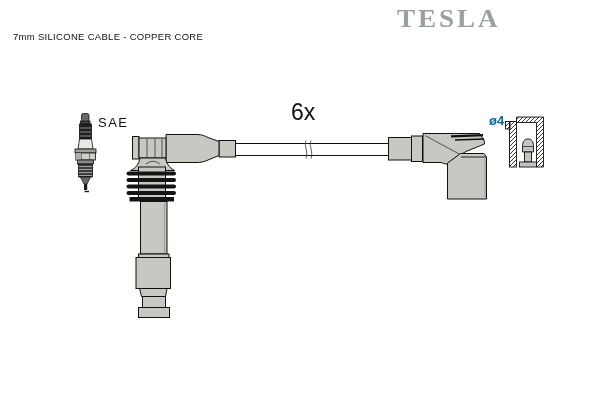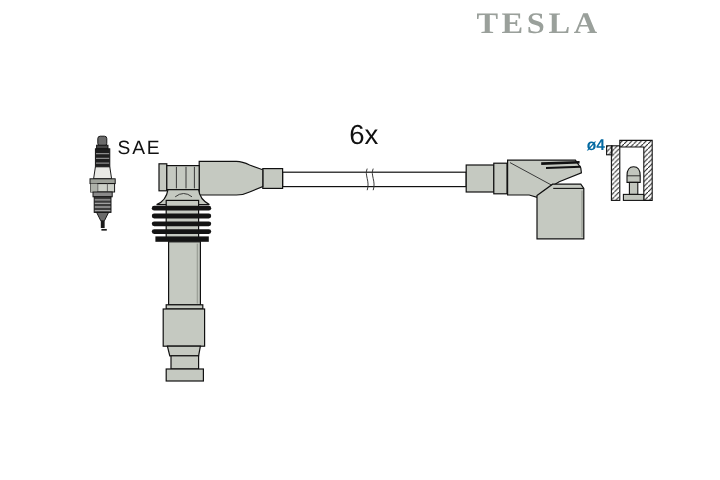--- a/index.html
+++ b/index.html
@@ -4,21 +4,21 @@
 <style>
   html,body{margin:0;padding:0;background:#fff;}
   #stage{position:relative;width:600px;height:400px;background:#ffffff;overflow:hidden;
          font-family:"Liberation Sans",sans-serif;color:#111;}
   .abs{position:absolute;line-height:1;white-space:nowrap;}
   .part-number{left:13px;top:9px;font-size:22px;font-weight:bold;letter-spacing:0.5px;color:#111;}
   .subtitle{left:13px;top:32px;font-size:9.5px;letter-spacing:0.3px;color:#111;}
   .brand{left:397px;top:7px;font-family:"Liberation Serif",serif;font-weight:bold;
          font-size:27px;letter-spacing:3px;color:#9aa09b;transform:scaleY(0.92);transform-origin:top left;}
   .qty-label{left:291px;top:101px;font-size:23px;color:#111;}
-  .sae-label{left:98px;top:116px;font-size:16px;letter-spacing:1.5px;color:#111;}
+  .sae-label{left:98px;top:116px;font-size:13px;letter-spacing:1.5px;color:#111;}
   .dia-label{left:489px;top:114px;font-size:13px;font-weight:bold;color:#0369a1;}
   svg{position:absolute;left:0;top:0;}
   .boot{fill:#c5c9c1;stroke:#111;stroke-width:1;}
   .thin{stroke:#333;stroke-width:0.8;fill:none;}
   .fin{fill:#141414;stroke:none;}
   .metal{fill:#c2c6be;stroke:#111;stroke-width:0.9;}
   .hatched{fill:url(#hatch);stroke:#111;stroke-width:0.9;}
 </style>
 </head>
 <body>
@@ -96,17 +96,18 @@
       <rect x="505.5" y="121.5" width="4.5" height="7.5" class="hatched"></rect>
       <rect x="509.5" y="121.5" width="7" height="45.5" class="hatched"></rect>
       <path d="M516.5,117 L543.5,117 L543.5,167 L536.5,167 L536.5,122.5 L516.5,122.5 Z" class="hatched"></path>
       <path d="M522.5,146.5 C522.5,141 524.5,139 528,139 C531.5,139 533.5,141 533.5,146.5 L533.5,152 L522.5,152 Z" class="metal"></path>
       <path d="M522.5,146.5 L533.5,146.5" stroke="#111" stroke-width="0.7"></path>
       <rect x="524.5" y="152" width="7" height="10" class="metal"></rect>
       <rect x="519.5" y="162" width="17" height="5" class="metal"></rect>
     </g>
   </svg>
 
+  <div class="abs subtitle">7mm SILICONE CABLE - COPPER CORE</div>
   <div class="abs brand">TESLA</div>
   <div class="abs qty-label">6x</div>
   <div class="abs sae-label">SAE</div>
   <div class="abs dia-label">ø4</div>
 </div>
 
 </body></html>

